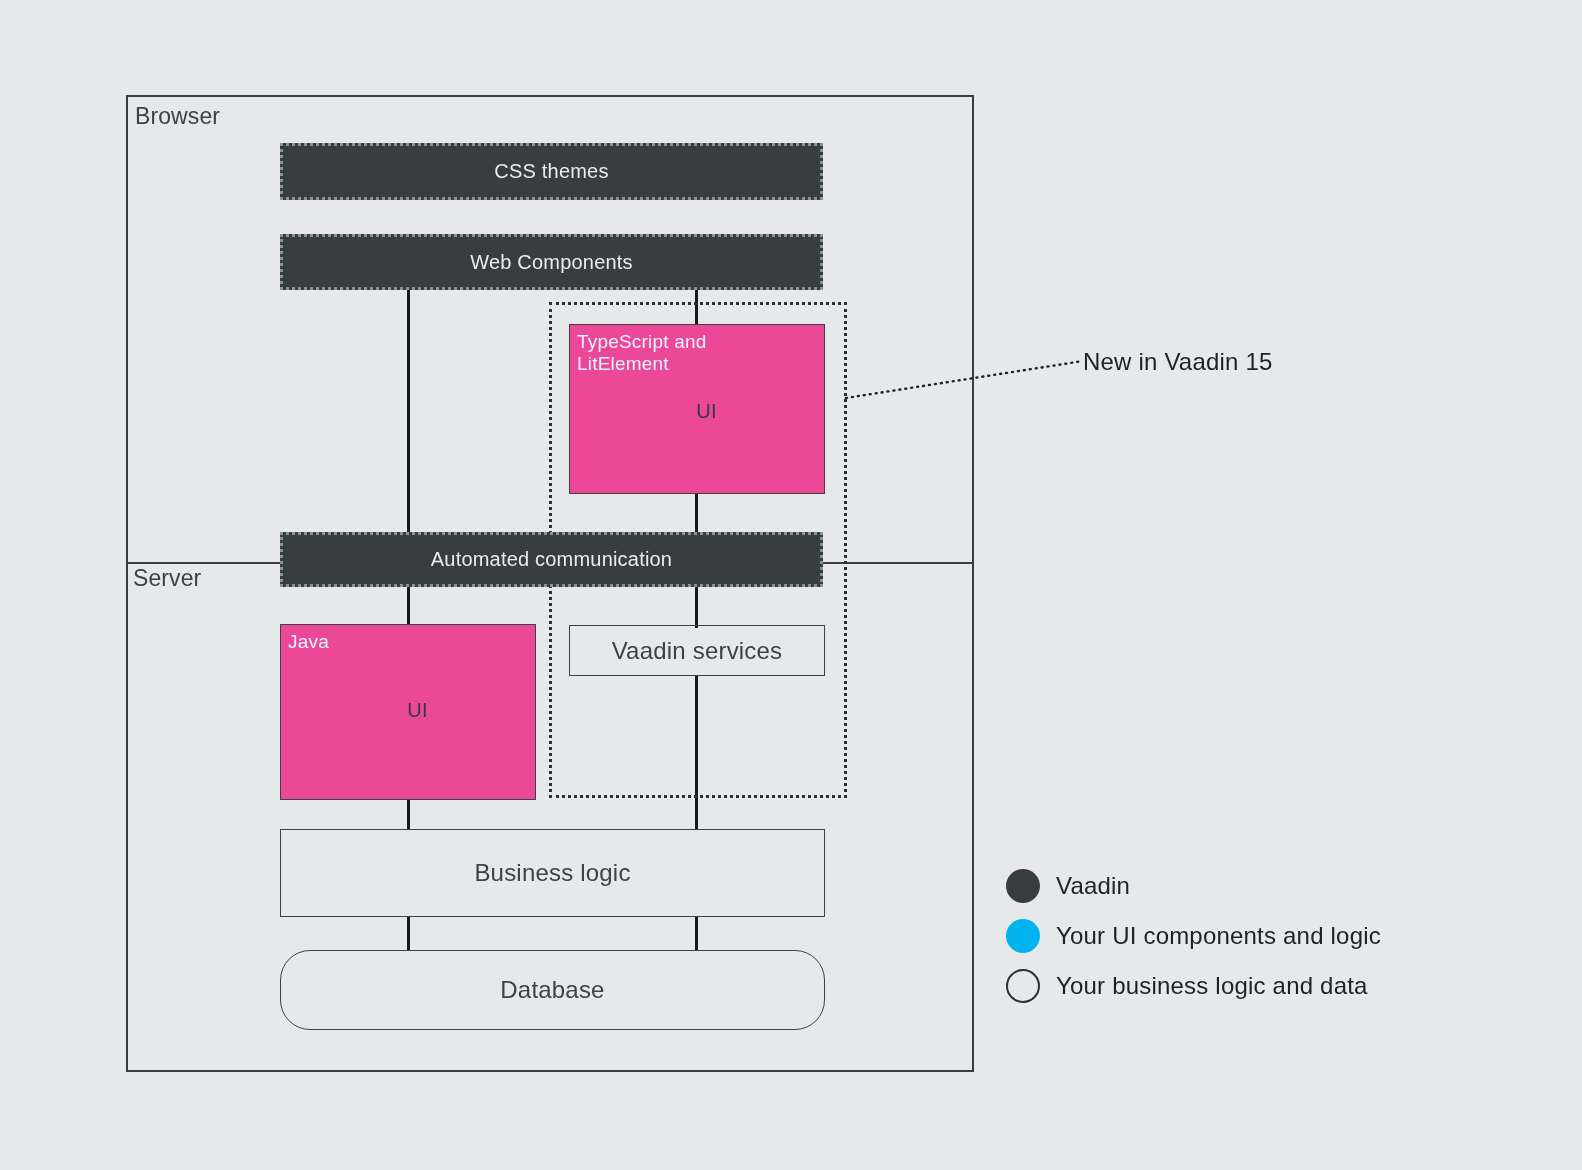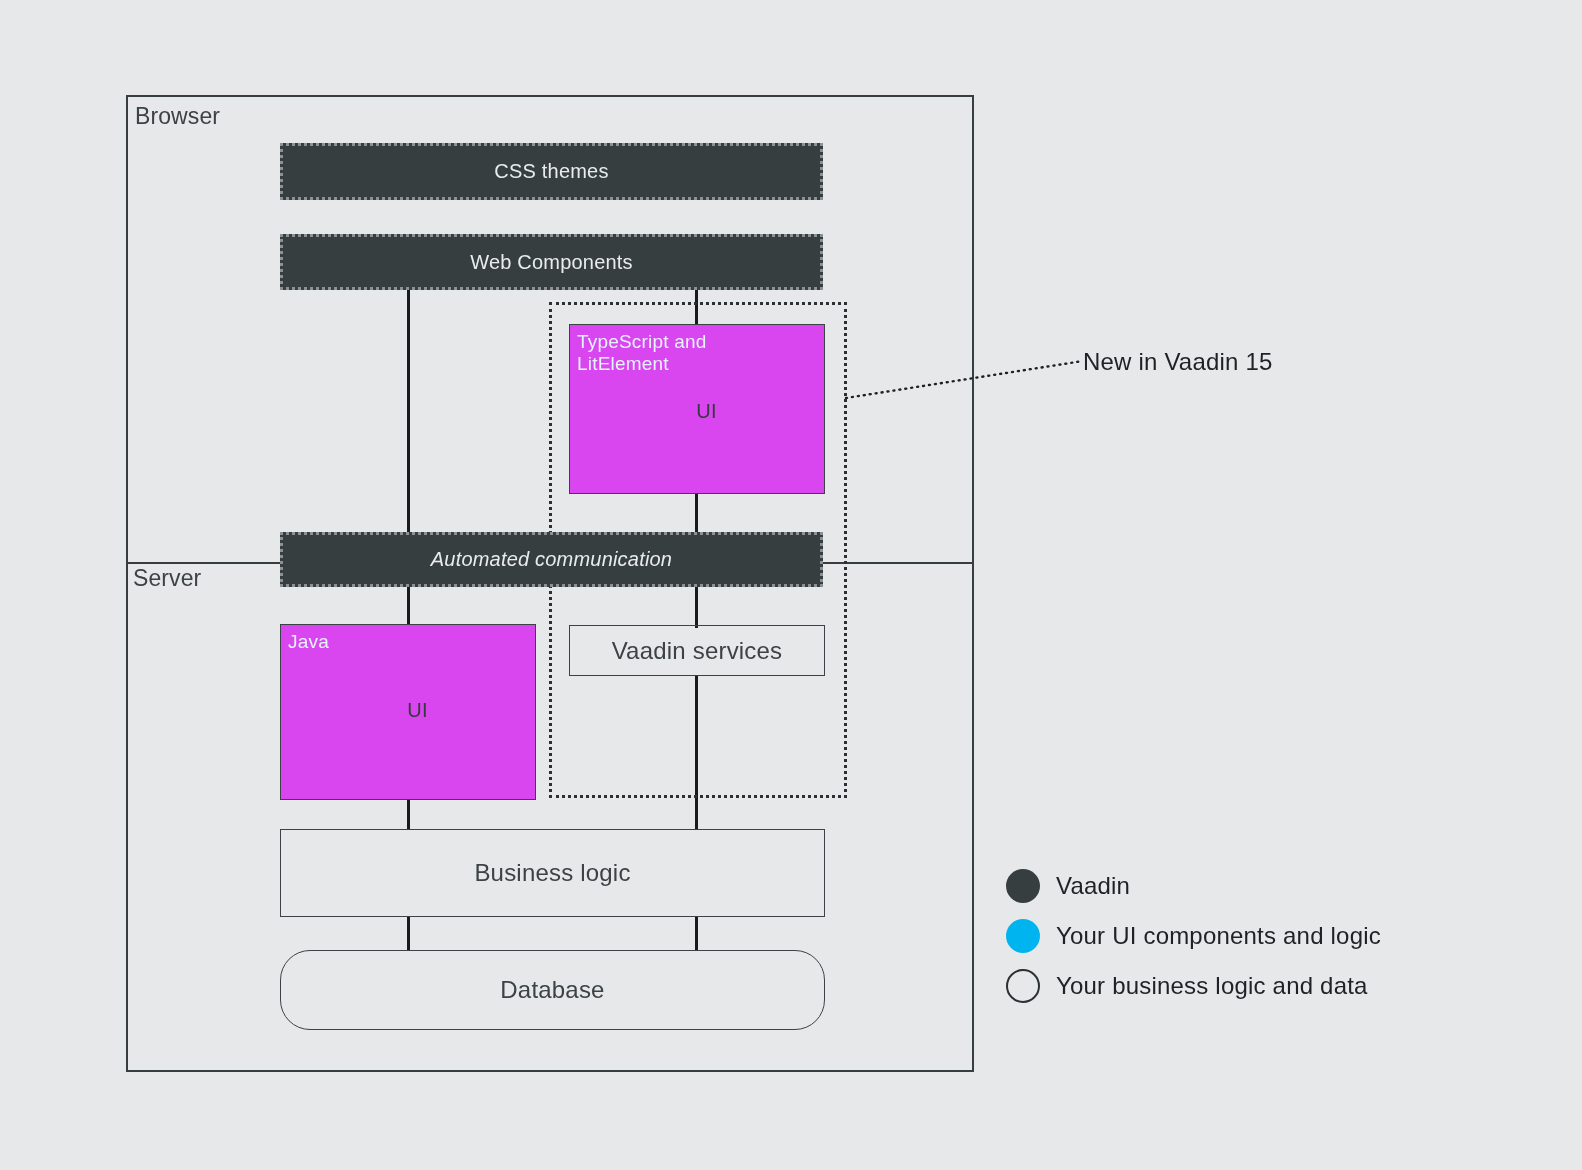--- a/index.html
+++ b/index.html
@@ -47,21 +47,21 @@
     display: flex;
     align-items: center;
     justify-content: center;
     color: #e9ecee;
     font-size: 20px;
     letter-spacing: .2px;
   }
 
   
   .cyan-box {
-    background: #d946ef;
+    background: #ec4899;
     border: 1.5px solid #3c4245;
     position: absolute;
     box-sizing: border-box;
   }
   .cyan-tag {
     position: absolute;
     top: 6px;
     left: 7px;
     font-size: 19px;
     color: #e3f4fb;
@@ -166,21 +166,21 @@
   <div class="abs dotted-region" style="left:549px; top:302px; width:298px; height:496px;"></div>
 
   <div class="abs dark-box" style="left:280px; top:143px; width:543px; height:57px;">
     <span>CSS themes</span>
   </div>
 
   <div class="abs dark-box" style="left:280px; top:234px; width:543px; height:56px;">
     <span>Web Components</span>
   </div>
 
-  <div class="abs dark-box" style="left:280px; top:532px; width:543px; height:55px;font-style:italic;">
+  <div class="abs dark-box" style="left:280px; top:532px; width:543px; height:55px;">
     <span>Automated communication</span>
   </div>
 
   <div class="cyan-box" style="left:569px; top:324px; width:256px; height:170px;">
     <span class="cyan-tag" style="max-width:170px; white-space:normal;">TypeScript and LitElement</span>
     <span class="cyan-center" style="top:75px;">UI</span>
   </div>
 
   <div class="cyan-box" style="left:280px; top:624px; width:256px; height:176px;padding-left:36px;">
     <span class="cyan-tag">Java</span>

